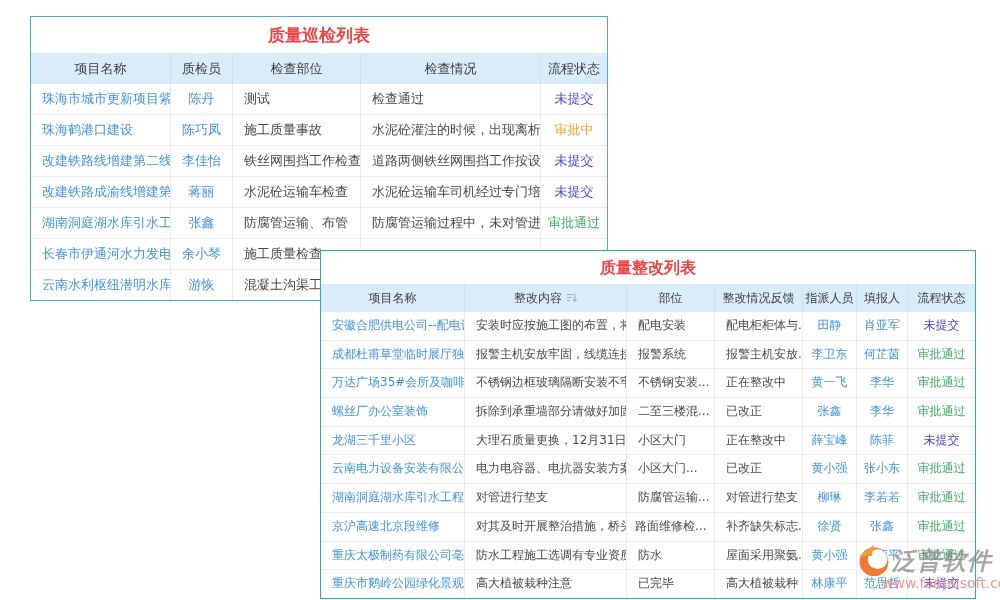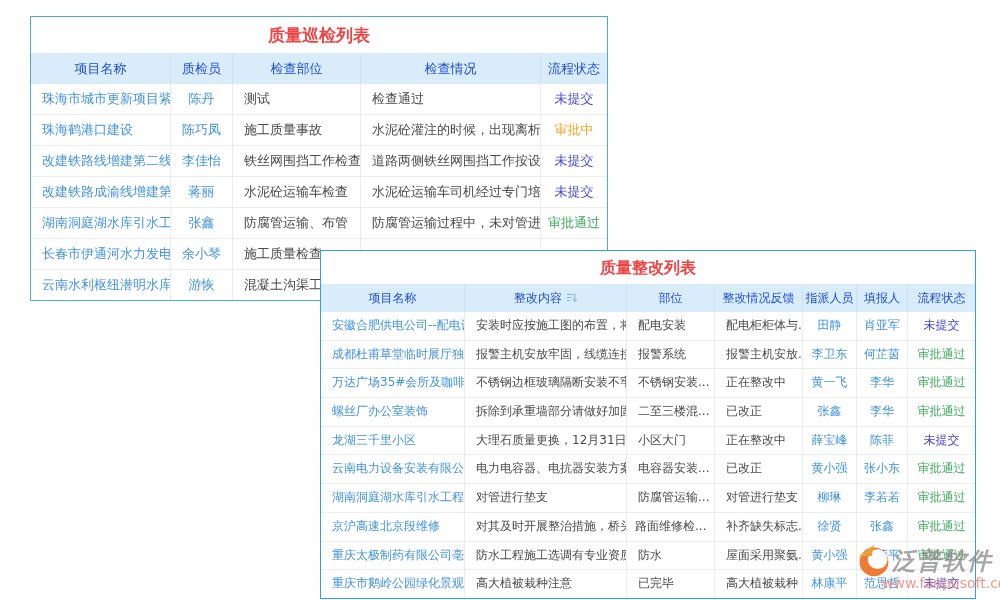--- a/index.html
+++ b/index.html
@@ -9,21 +9,21 @@
   }
   .table-card {
     position:absolute; background:#fff; box-sizing:border-box;
     border:1px solid #4FA8E0;
   }
   .t1 { left:30px; top:16px; width:578px; z-index:1; }
   .t2 { left:320px; top:250px; width:656px; z-index:2; border-color:#2EA4DF; }
   .card-title { text-align:center; font-weight:bold; color:#ef4444; }
   .t1 .card-title { height:36px; line-height:36px; font-size:17px; }
   .t2 .card-title { height:33px; line-height:33px; font-size:16px; }
-  .thead { display:flex; background:#D9ECF9; color:#1d4ed8; }
+  .thead { display:flex; background:#D9ECF9; color:#404040; }
   .t1 .thead { height:31px; line-height:31px; font-size:13px; }
   .t2 .thead { height:28px; line-height:28px; font-size:12px; }
   .hcell { text-align:center; box-sizing:border-box; overflow:hidden; white-space:nowrap; flex:none; }
   .hcell + .hcell { border-left:1px solid #c9e2f4; }
   .trow { display:flex; border-bottom:1px solid #ececec; background:#fff; }
   .tbody .trow:last-child { border-bottom:none; }
   .t1 .trow { height:30px; line-height:29px; font-size:13px; }
   .t2 .trow { height:27.7px; line-height:27px; font-size:12px; }
   .tcell { box-sizing:border-box; overflow:hidden; white-space:nowrap; color:#4a4a4a; flex:none; }
   .tcell + .tcell { border-left:1px solid #ececec; }
@@ -168,21 +168,21 @@
           <div class="tcell al" style="width: 162px;">大理石质量更换，12月31日之...</div>
           <div class="tcell al" style="width: 88px;">小区大门</div>
           <div class="tcell al" style="width: 88px;">正在整改中</div>
           <div class="tcell ac link" style="width: 54px;">薛宝峰</div>
           <div class="tcell ac link" style="width: 51px;">陈菲</div>
           <div class="tcell ac" style="width: 68px; color: rgb(70, 70, 217);">未提交</div>
         </div>
         <div class="trow">
           <div class="tcell al link" style="width: 143px;">云南电力设备安装有限公司20...</div>
           <div class="tcell al" style="width: 162px;">电力电容器、电抗器安装方案,...</div>
-          <div class="tcell al" style="width: 88px;">电容器安装...</div>
+          <div class="tcell al" style="width: 88px;">小区大门...</div>
           <div class="tcell al" style="width: 88px;">已改正</div>
           <div class="tcell ac link" style="width: 54px;">黄小强</div>
           <div class="tcell ac link" style="width: 51px;">张小东</div>
           <div class="tcell ac" style="width: 68px; color: rgb(60, 168, 90);">审批通过</div>
         </div>
         <div class="trow">
           <div class="tcell al link" style="width: 143px;">湖南洞庭湖水库引水工程施工...</div>
           <div class="tcell al" style="width: 162px;">对管进行垫支</div>
           <div class="tcell al" style="width: 88px;">防腐管运输...</div>
           <div class="tcell al" style="width: 88px;">对管进行垫支</div>

